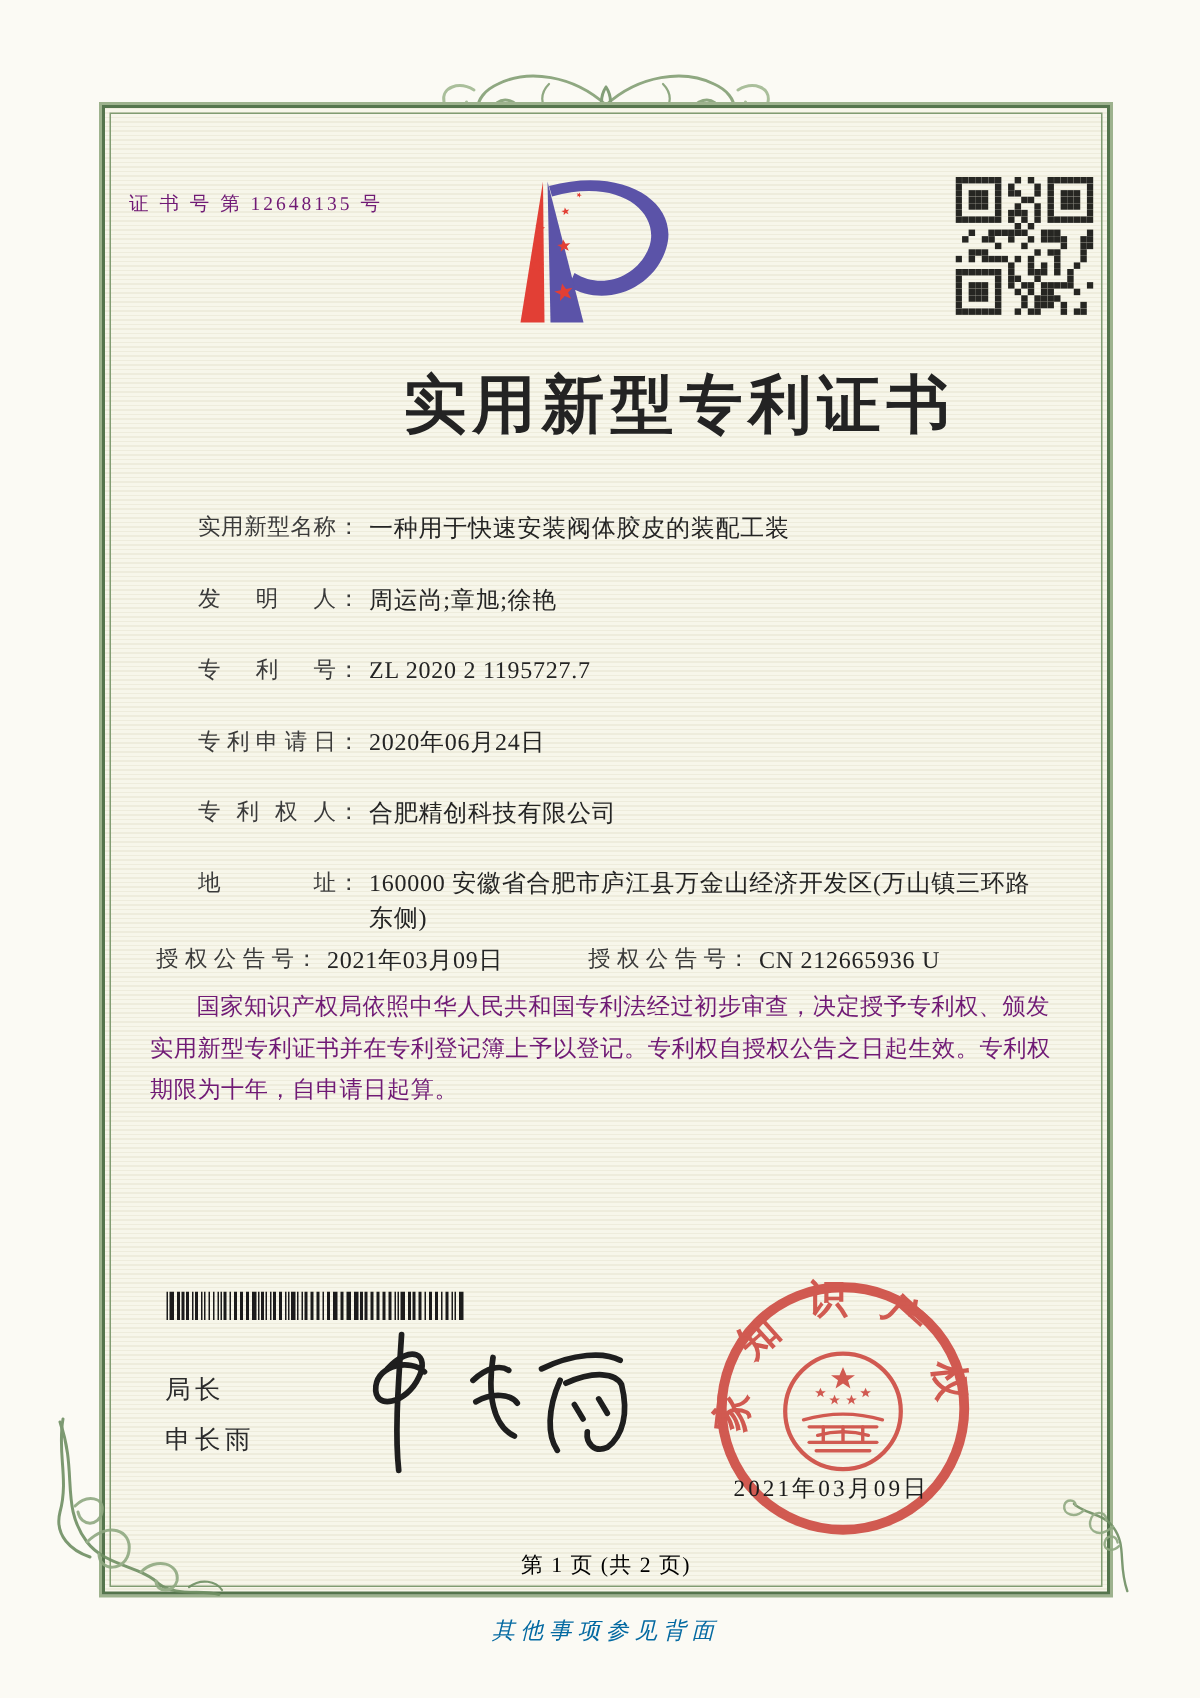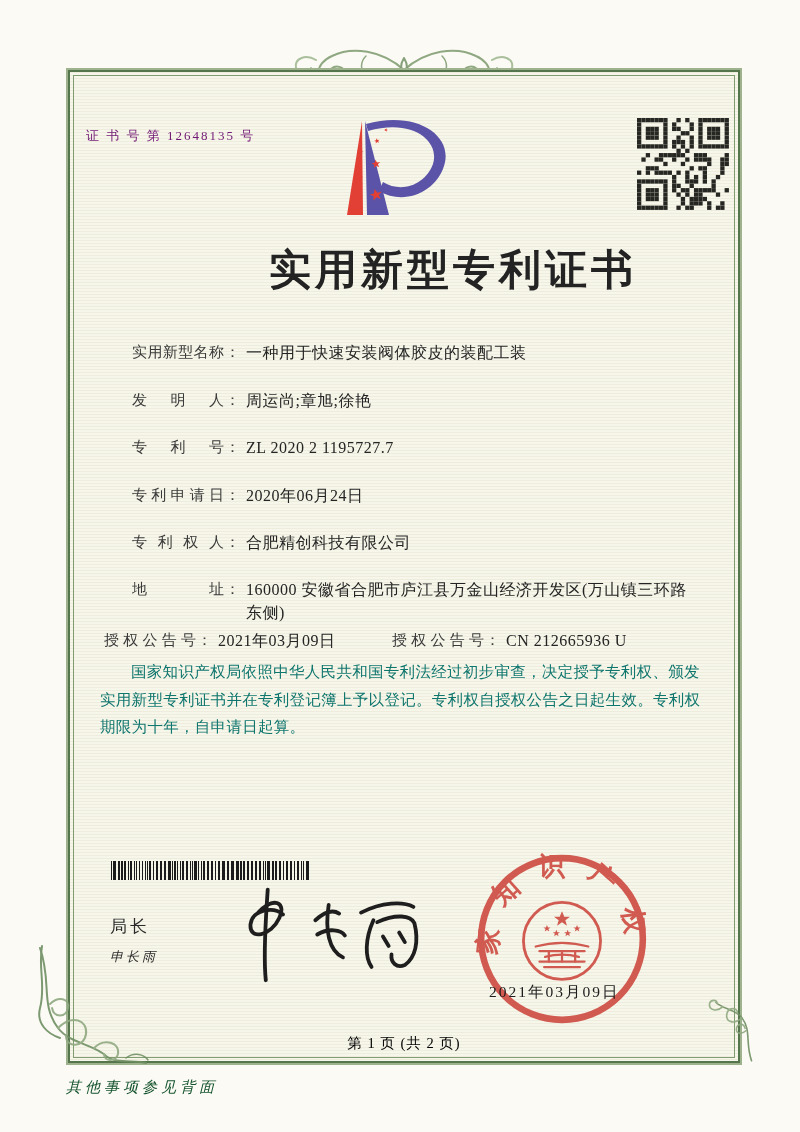--- a/index.html
+++ b/index.html
@@ -15,29 +15,29 @@
   .cert-no{left:86px;top:127px;font-size:13px;letter-spacing:2px;color:#701a75;}
   .title{left:66px;top:242px;width:774px;text-align:center;font-size:42px;font-weight:700;
          letter-spacing:4px;color:#232323;}
   .row{left:104px;display:flex;align-items:flex-start;margin-left:28px;}
   .lbl{display:inline-block;width:92px;font-size:15px;color:#3a3a3a;
        text-align:justify;text-align-last:justify;line-height:22px;}
   .colon{font-size:15px;color:#3a3a3a;margin:0 6px 0 1px;line-height:22px;}
   .val{font-size:16px;color:#242424;letter-spacing:0.5px;max-width:452px;line-height:23px;}
   .grant-group{display:flex;align-items:flex-start;}
   .paras{left:100px;top:658px;width:604px;font-size:15.5px;line-height:27.5px;
-         color:#0f766e;letter-spacing:0.3px;}
+         color:#701a75;letter-spacing:0.3px;}
   .paras p{margin:0;text-indent:2em;}
   .signer-title{left:110px;top:915px;font-size:17px;letter-spacing:3px;color:#2b2b2b;}
-  .signer-name{left:110px;top:948px;font-size:13px;letter-spacing:3px;color:#2b2b2b;font-style:italic;}
+  .signer-name{left:110px;top:948px;font-size:17px;letter-spacing:3px;color:#2b2b2b;}
   .seal-date{left:489px;top:982px;font-size:15.5px;letter-spacing:2px;color:#1c1c1c;z-index:5;}
   .page-info{left:66px;top:1034px;width:676px;text-align:center;font-size:14.5px;
              letter-spacing:1px;color:#000000;}
-  .back-note{left:66px;top:1078px;width:676px;text-align:left;font-size:15px;
-             letter-spacing:4px;color:#14532d;font-style:italic;}
+  .back-note{left:66px;top:1078px;width:676px;text-align:center;font-size:15px;
+             letter-spacing:4px;color:#0369a1;font-style:italic;}
   svg{display:block;}
 </style>
 </head>
 <body>
 
 <div class="page">
 
   <svg class="abs" style="left:286px;top:42px;" width="236" height="52" viewBox="0 0 236 52">
     <g fill="none" stroke="#7d9a6e" stroke-width="2" stroke-linecap="round" opacity="0.85">
       <g id="fl-left">

